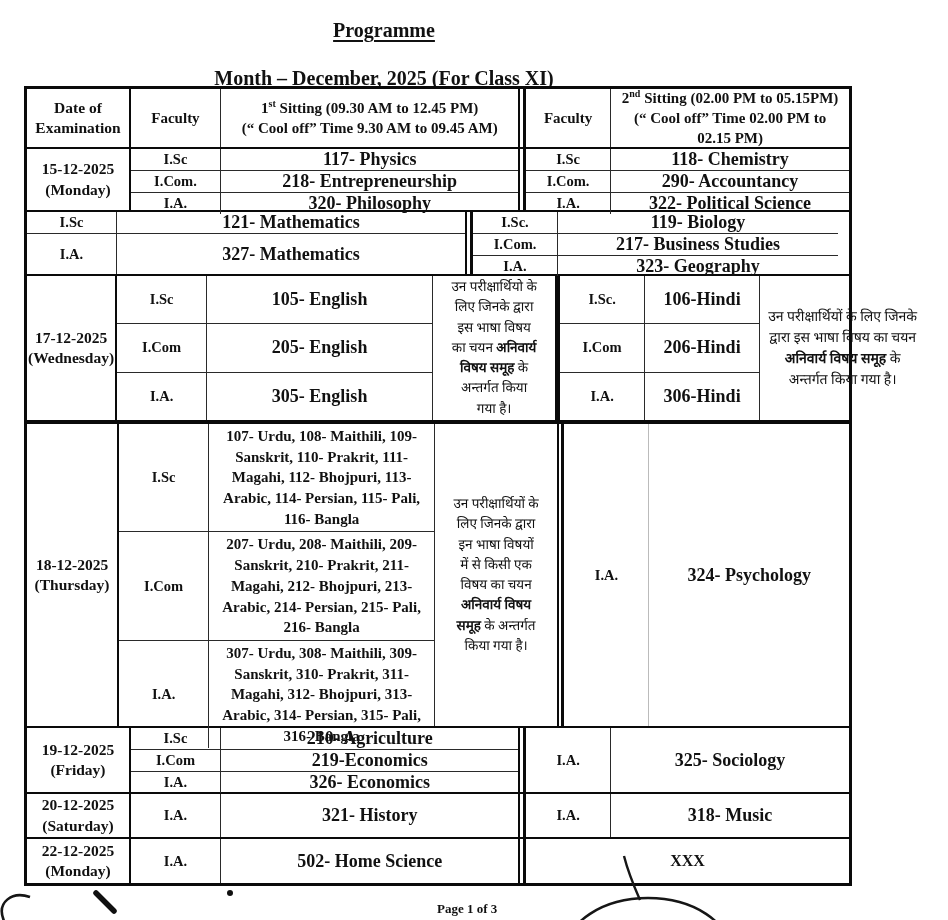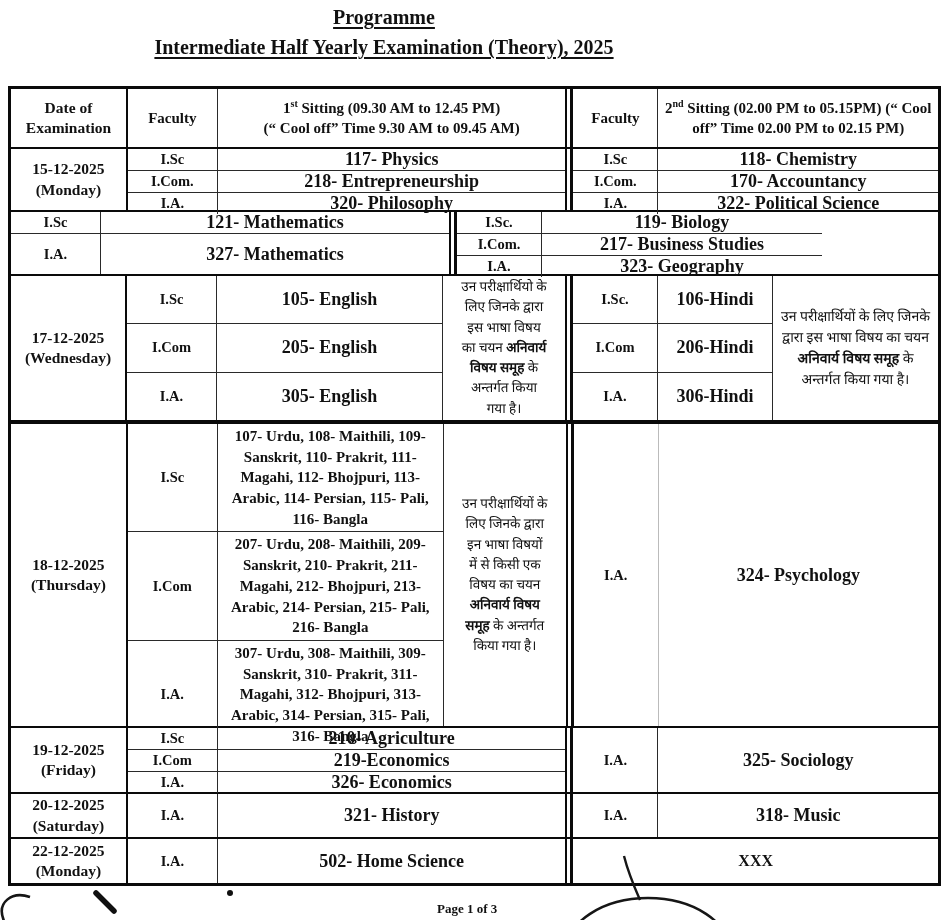--- a/index.html
+++ b/index.html
@@ -4,27 +4,27 @@
 <style>
   :root{
     --ink:#111111;
     --line:#2a2a2a;
     --paper:#ffffff;
   }
   *{box-sizing:border-box;margin:0;padding:0}
   html,body{width:948px;height:920px;overflow:hidden;background:var(--paper);
     font-family:"Liberation Serif","DejaVu Serif",serif;color:var(--ink);
     -webkit-font-smoothing:antialiased}
-  .titles{width:768px;text-align:center;padding-top:6px}
+  .titles{width:768px;text-align:center;padding-top:19px}
   .t1{font-size:20px;font-weight:700}
   .t2{font-size:20px;font-weight:700;margin-top:7px}
   .t3{font-size:20px;font-weight:700;margin-top:25px}
   .u{text-decoration:underline;text-decoration-thickness:2px;text-underline-offset:3px}
 
-  .tablewrap{position:absolute;left:8px;top:86px;width:933px;border:3.5px solid #0a0a0a;background:var(--paper)}
+  .tablewrap{position:absolute;left:24px;top:86px;width:828px;border:3.5px solid #0a0a0a;background:var(--paper)}
   .block{display:flex;border-bottom:2.5px solid #0a0a0a;align-items:stretch}
   .block:last-child{border-bottom:none}
   .bh{height:60px}.b15{height:63px}.b16{height:64px}.b17{height:146px}
   .b18{height:306px;border-top:2px solid #0a0a0a}.b19{height:66px}.b20{height:45px}.b22{height:44px}
 
   .datec{width:117px;border-right:2.2px solid #0a0a0a;display:flex;flex-direction:column;
     justify-content:center;align-items:center;text-align:center;font-weight:700;
     font-size:15.5px;line-height:1.3;padding:1px}
   .lefthalf{width:438px;display:flex}
   .gapc{width:8px;border-left:2.2px solid #0a0a0a;border-right:3px solid #0a0a0a}
@@ -62,21 +62,20 @@
     font-weight:700;font-size:16px}
 
   .footer{position:absolute;left:437px;top:901px;font-weight:700;font-size:13px}
   .overlay{position:absolute;left:0;top:0;pointer-events:none}
 </style>
 </head>
 <body>
 
 <div class="titles">
   <div class="t1 u">Programme</div>
-  <div class="t2 u">Intermediate Half Yearly Examination (Theory), 2025</div>
   <div class="t3"><span class="u">Month – December, 2025</span><span> (For Class XI)</span></div>
 </div>
 
 <div class="tablewrap">
 
   <div class="block bh">
     <div class="datec">Date of Examination</div>
     <div class="lefthalf">
       <div class="hcell hfac">Faculty</div>
       <div class="hcell hsit">
@@ -116,21 +115,21 @@
       </div>
     <div class="gapc"></div>
     <div class="righthalf">
         <div class="col">
       <div class="subrow">
             <div class="rfac">I.Sc</div>
             <div class="subj">118- Chemistry</div>
           </div>
       <div class="subrow">
             <div class="rfac">I.Com.</div>
-            <div class="subj">170- Accountancy</div>
+            <div class="subj">290- Accountancy</div>
           </div>
       <div class="subrow">
             <div class="rfac">I.A.</div>
             <div class="subj">322- Political Science</div>
           </div>
     </div>
       </div>
   </div>
 
   <div class="block b16">

